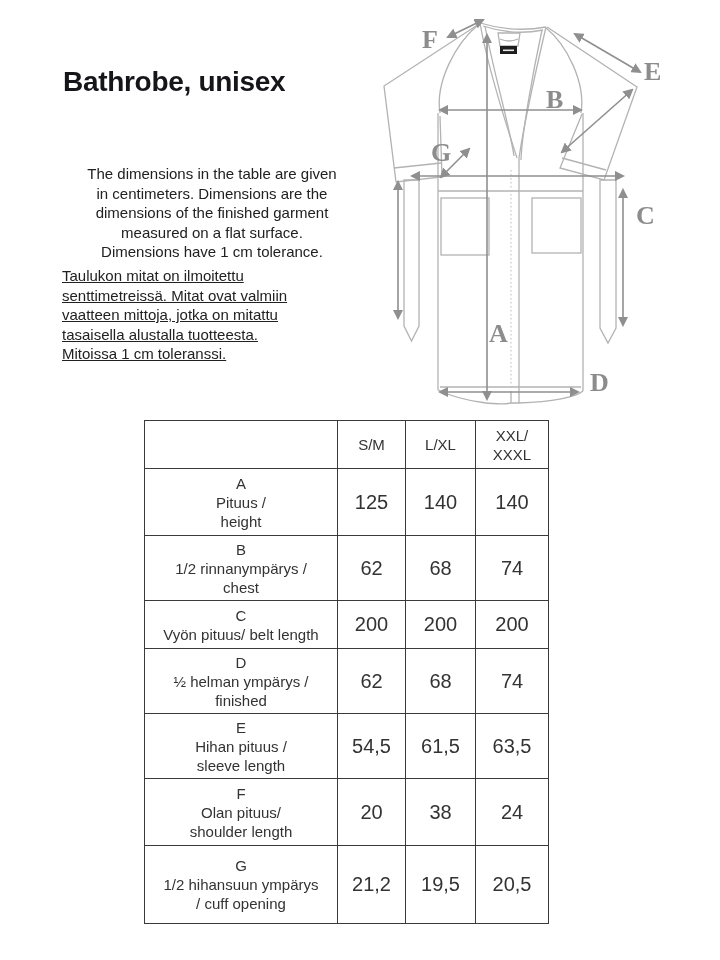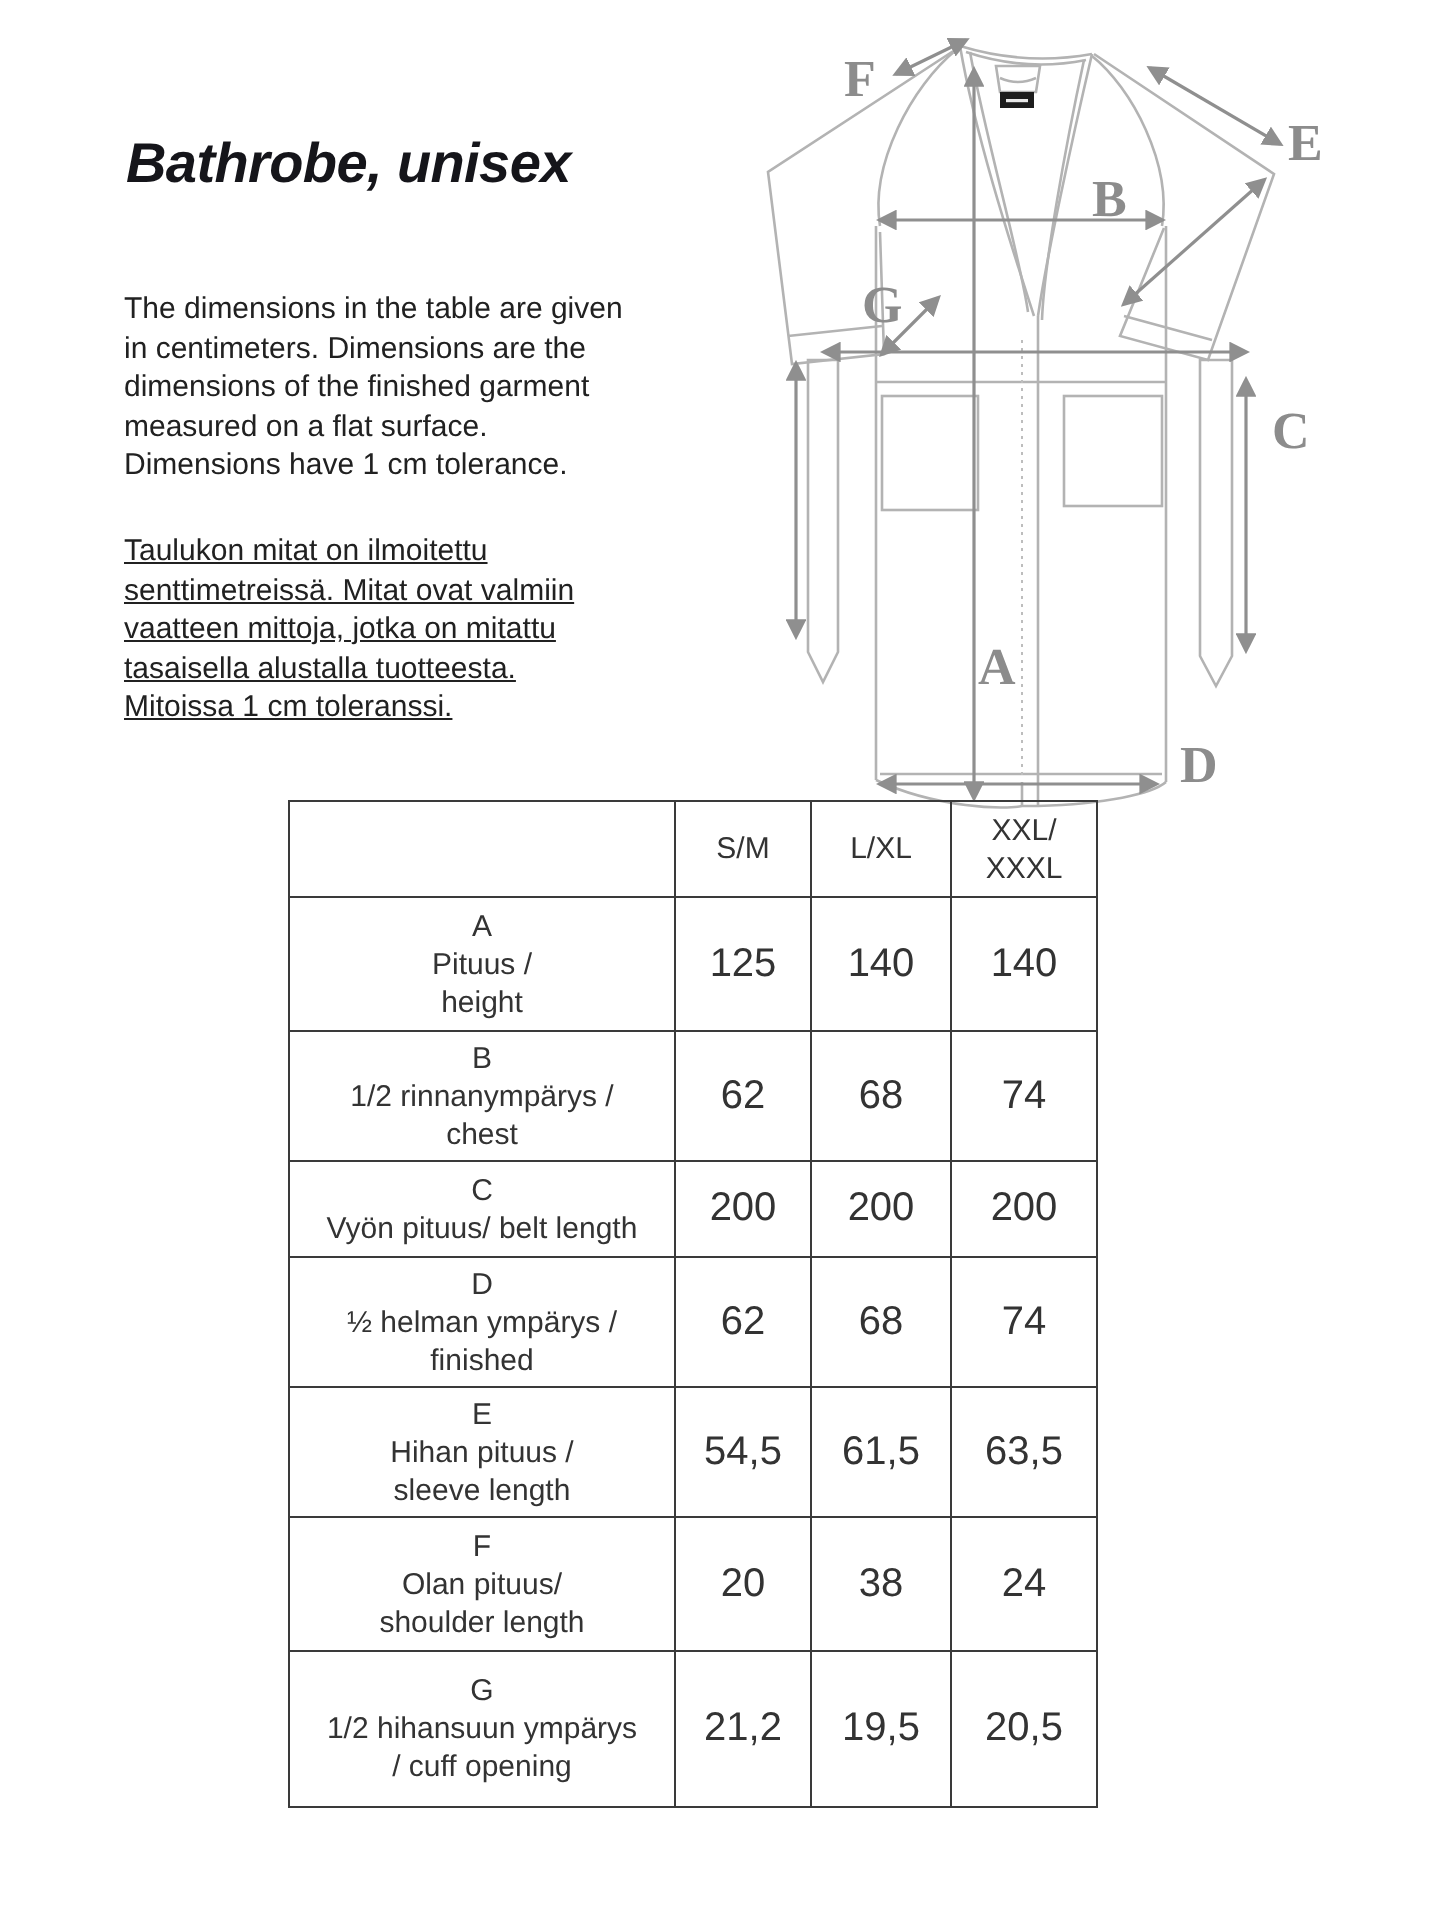--- a/index.html
+++ b/index.html
@@ -1,32 +1,32 @@
 <!DOCTYPE html>
 <html><head>
 <meta charset="utf-8">
 <style>
   html,body{margin:0;padding:0;background:#ffffff;}
   body{width:720px;height:960px;position:relative;font-family:"Liberation Sans",sans-serif;-webkit-font-smoothing:antialiased;}
   .page{position:absolute;inset:0;background:#fff;overflow:hidden;}
 
-  .title{position:absolute;left:63px;top:66px;font-size:28px;font-weight:700;color:#15151a;letter-spacing:-0.3px;font-style:italic;}
+  .title{position:absolute;left:63px;top:66px;font-size:28px;font-weight:700;color:#15151a;letter-spacing:-0.3px;}
 
   .intro{position:absolute;left:62px;width:300px;font-size:15px;line-height:19.5px;color:#212121;white-space:pre-line;}
-  .intro-en{top:145px;}
+  .intro-en{top:164px;text-align:center;}
   .intro-fi{top:266px;text-decoration:underline;}
 
   .diagram{position:absolute;left:378px;top:10px;width:344px;height:400px;}
   .garment{fill:none;stroke:#b3b3b3;stroke-width:1.3;}
   .garment-fill{fill:#ffffff;stroke:#b3b3b3;stroke-width:1.3;}
   .dotted{fill:none;stroke:#bdbdbd;stroke-width:1;stroke-dasharray:1.5,2.5;}
   .arrow{fill:none;stroke:#8f8f8f;stroke-width:1.6;}
   .mletter{font-family:"Liberation Serif",serif;font-weight:700;font-size:26px;fill:#8c8c8c;}
 
-  .size-table{position:absolute;left:144px;top:400px;width:404px;border-collapse:collapse;table-layout:fixed;}
+  .size-table{position:absolute;left:144px;top:420px;width:404px;border-collapse:collapse;table-layout:fixed;}
   .size-table th,.size-table td{border:1.6px solid #3a3a3a;text-align:center;vertical-align:middle;color:#333333;font-weight:400;padding:2px 4px;}
   .size-table th{font-size:15px;line-height:19px;}
   .size-table td{font-size:20px;}
   .size-table td.label-cell{font-size:15px;line-height:19px;}
   .col-label{width:193px;}
   .col-s{width:68px;}
   .col-l{width:70px;}
   .col-xl{width:73px;}
   .size-table thead tr{height:48px;}
   .size-table tbody tr:nth-child(1){height:67px;}

